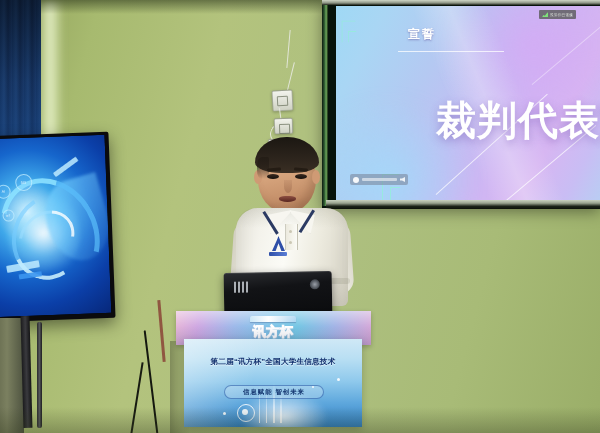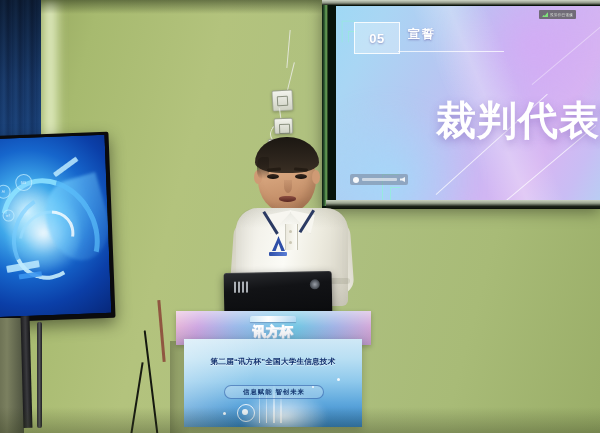--- a/index.html
+++ b/index.html
@@ -478,23 +478,20 @@
     <div class="slide-soft"></div>
     <div class="slide-soft2"></div>
     <div class="slide-band"></div>
 
     <div class="slide-diag d3"></div>
     <div class="slide-diag d1"></div>
     <div class="slide-diag d2"></div>
     <div class="zig zigA"></div>
     <div class="zig zigB"></div>
 
-    <div class="slide-numbox">
-      <span class="slide-num">05</span>
-    </div>
     <div class="slide-kicker">宣誓</div>
     <div class="slide-rule"></div>
 
     <div class="slide-title">裁判代表宣</div>
 
     <div class="slide-ctrl">
       <span class="dot"></span>
       <span class="txt"></span>
       <span class="spk"></span>
     </div>

